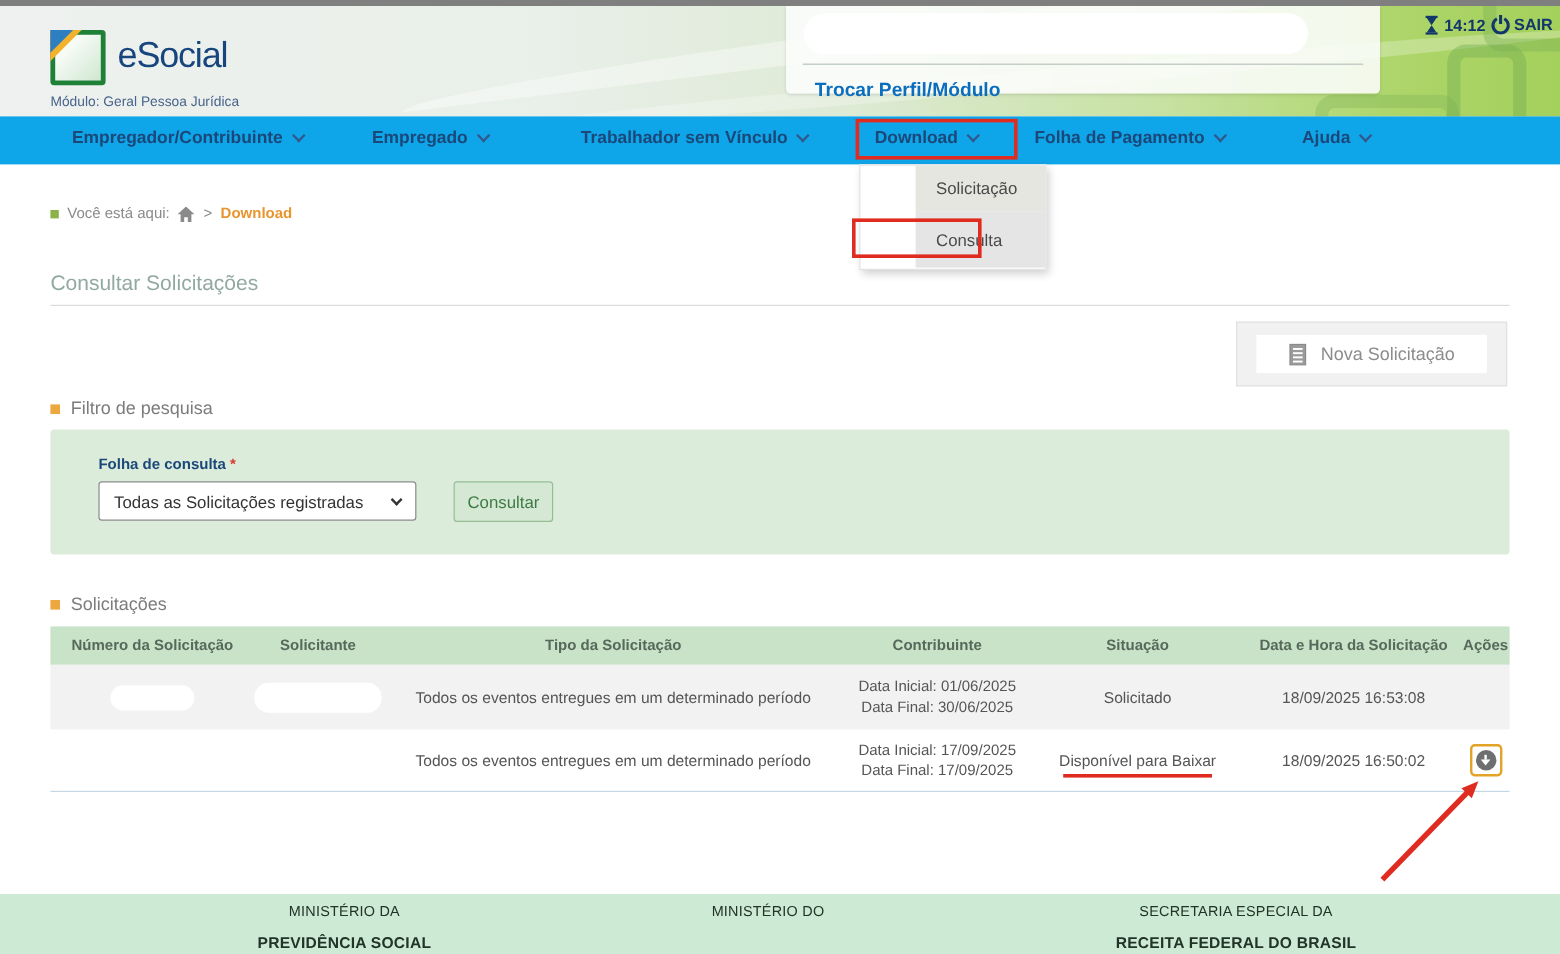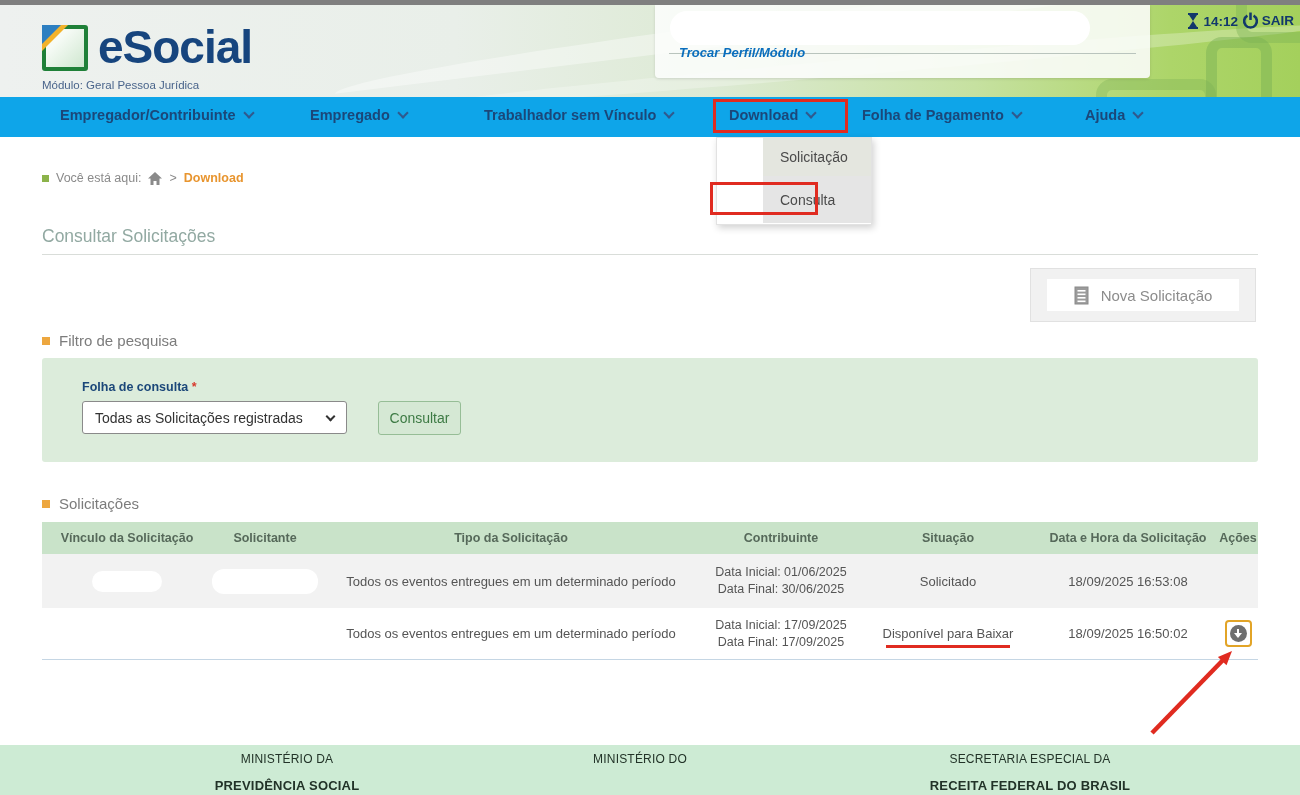--- a/index.html
+++ b/index.html
@@ -27,28 +27,28 @@
   .deco.d2 { right:-22px; top:-34px; width:86px; height:72px; border-color:rgba(120,175,84,0.38); }
   .deco.d3 { right:84px; top:74px; width:120px; height:60px; border-color:rgba(120,175,84,0.32); }
 
   .logo-wrap { position:absolute; left:42px; top:20px; display:flex; align-items:flex-start; gap:10px; }
   .logo-icon { position:relative; width:46px; height:46px; background:linear-gradient(135deg,#f6fbf6 30%,#cfe7cf 100%);
     border:4px solid #1f8038; border-radius:3px; }
   .fold-y { position:absolute; left:-4px; top:-4px; width:0; height:0;
     border-top:26px solid #f2b22b; border-right:26px solid transparent; }
   .fold-b { position:absolute; left:-4px; top:-4px; width:0; height:0;
     border-top:19px solid #2d7fc1; border-right:19px solid transparent; }
-  .logo-text { font-size:46px; font-weight:700; color:#17457e; line-height:44px; letter-spacing:-1px;text-align:right; }
+  .logo-text { font-size:30px; font-weight:400; color:#17457e; line-height:44px; letter-spacing:-1px;text-align:right; }
   .module-label { position:absolute; left:42px; top:74px; font-size:11.5px; color:#49648b; }
 
   .info-panel { position:absolute; left:655px; top:0; width:495px; height:73px;
     background:rgba(252,253,252,0.88); border-radius:0 0 4px 4px; box-shadow:0 1px 3px rgba(0,0,0,0.12); }
   .redacted-pill { position:absolute; left:15px; top:6px; width:420px; height:34px; background:#ffffff; border-radius:17px; }
   .info-divider { position:absolute; left:14px; right:14px; top:48px; height:1px; background:#b9c4bd; }
-  .profile-link { position:absolute; left:24px; top:40px; font-size:13px; font-weight:700; color:#0a6ebd; cursor:pointer;font-style:italic; }
+  .profile-link { position:absolute; left:24px; top:62px; font-size:16px; font-weight:700; color:#0a6ebd; cursor:pointer; }
 
   .clock { position:absolute; right:62px; top:8px; display:flex; align-items:center; gap:4px;
     color:#12386b; font-weight:700; font-size:13.5px; }
   .logout { position:absolute; right:6px; top:7px; display:flex; align-items:center; gap:3px;
     color:#12386b; font-weight:700; font-size:13.5px; cursor:pointer; }
 
   
   .nav { position:absolute; left:0; top:97px; width:1300px; height:40px; background:#0ea5e9; }
   .navitem { position:absolute; top:10px; display:flex; align-items:center; gap:9px;
     color:#1b4779; font-weight:700; font-size:14.5px; cursor:pointer; white-space:nowrap; }
@@ -268,21 +268,21 @@
   <div class="consultar-btn">Consultar</div>
 </div>
 
 <div class="section-head head-solic">
   <span class="bullet-orange"></span>
   <span>Solicitações</span>
 </div>
 
 <div class="table">
   <div class="thead">
-    <div class="th c1">Vínculo da Solicitação</div>
+    <div class="th c1">Número da Solicitação</div>
     <div class="th c2">Solicitante</div>
     <div class="th c3">Tipo da Solicitação</div>
     <div class="th c4">Contribuinte</div>
     <div class="th c5">Situação</div>
     <div class="th c6">Data e Hora da Solicitação</div>
     <div class="th c7">Ações</div>
   </div>
 
   <div class="row r1">
     <div class="td c1 cell-center">

